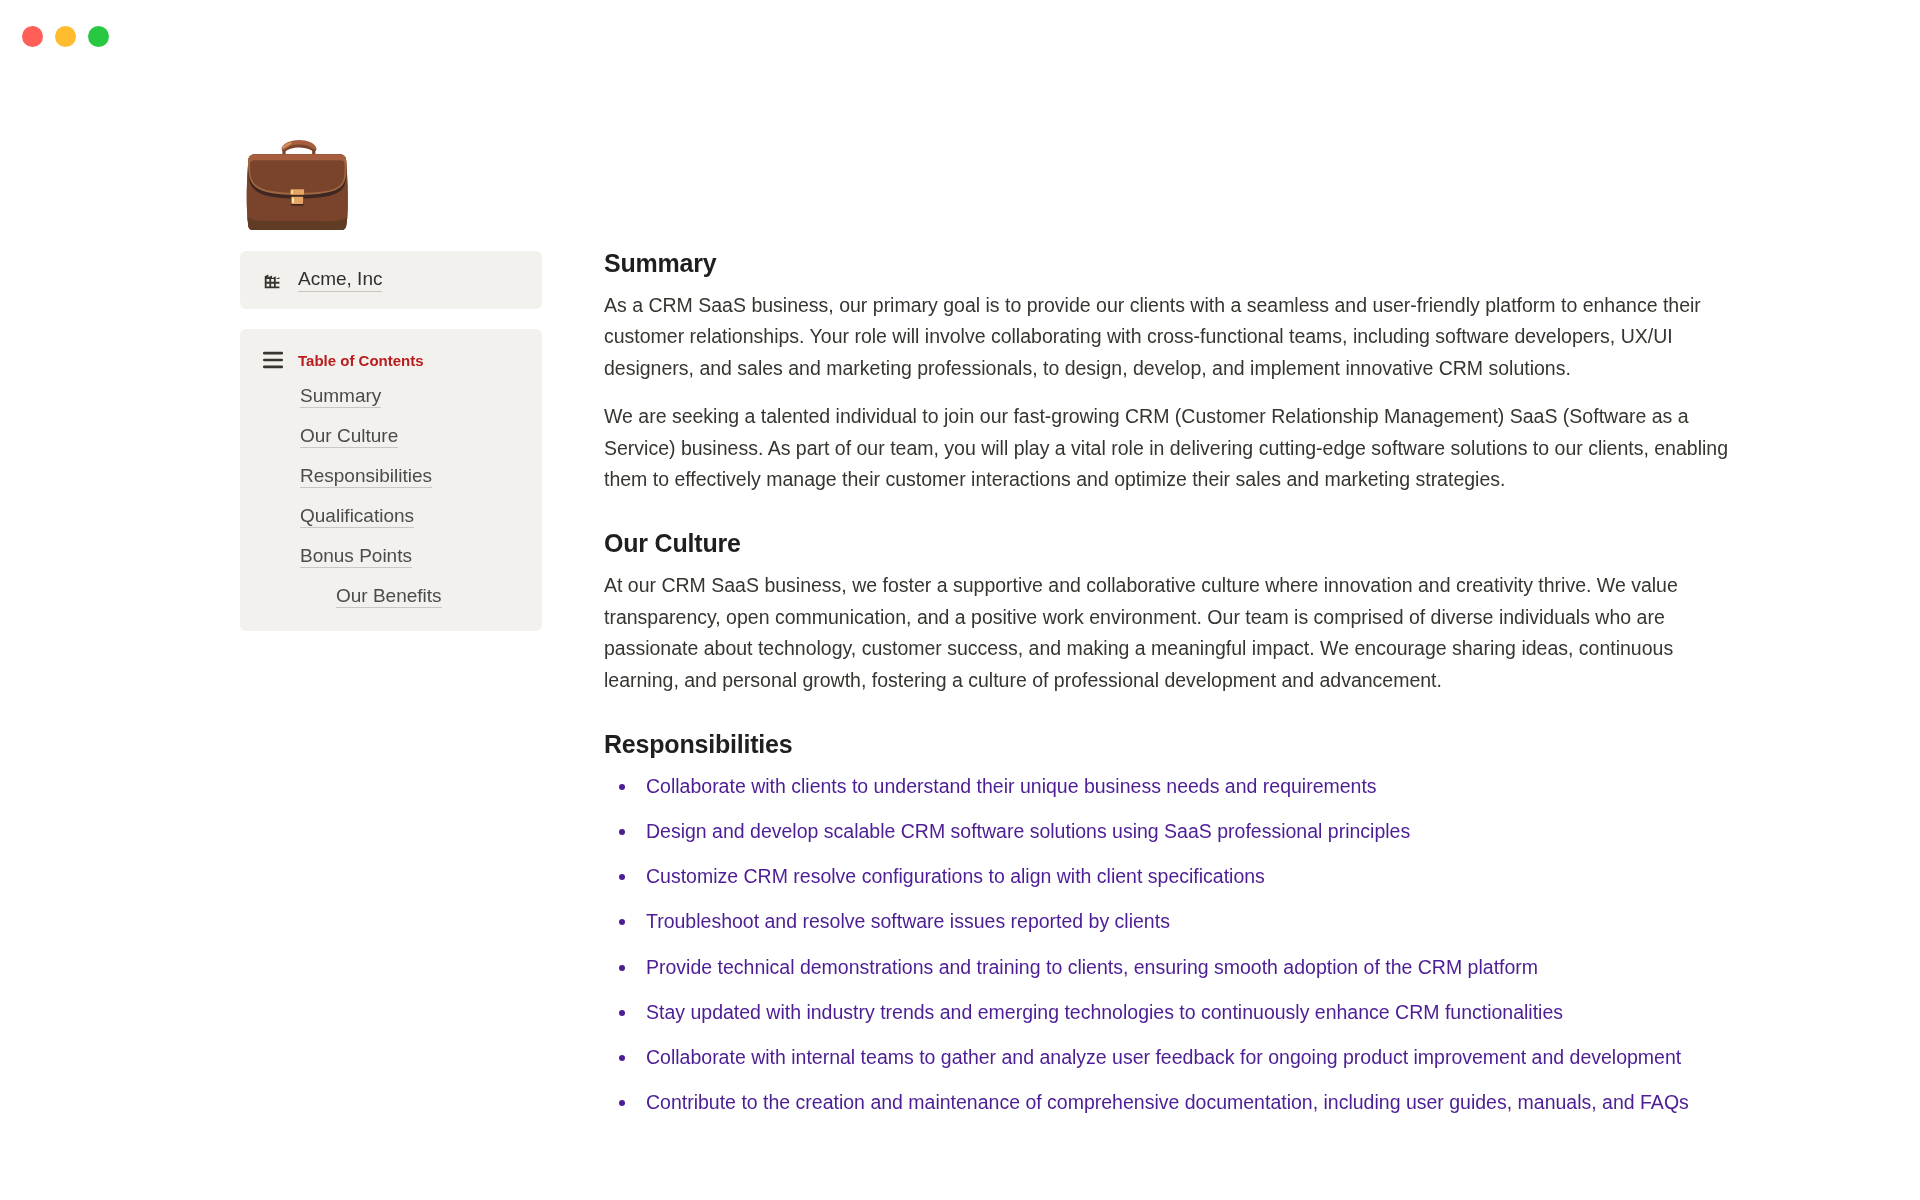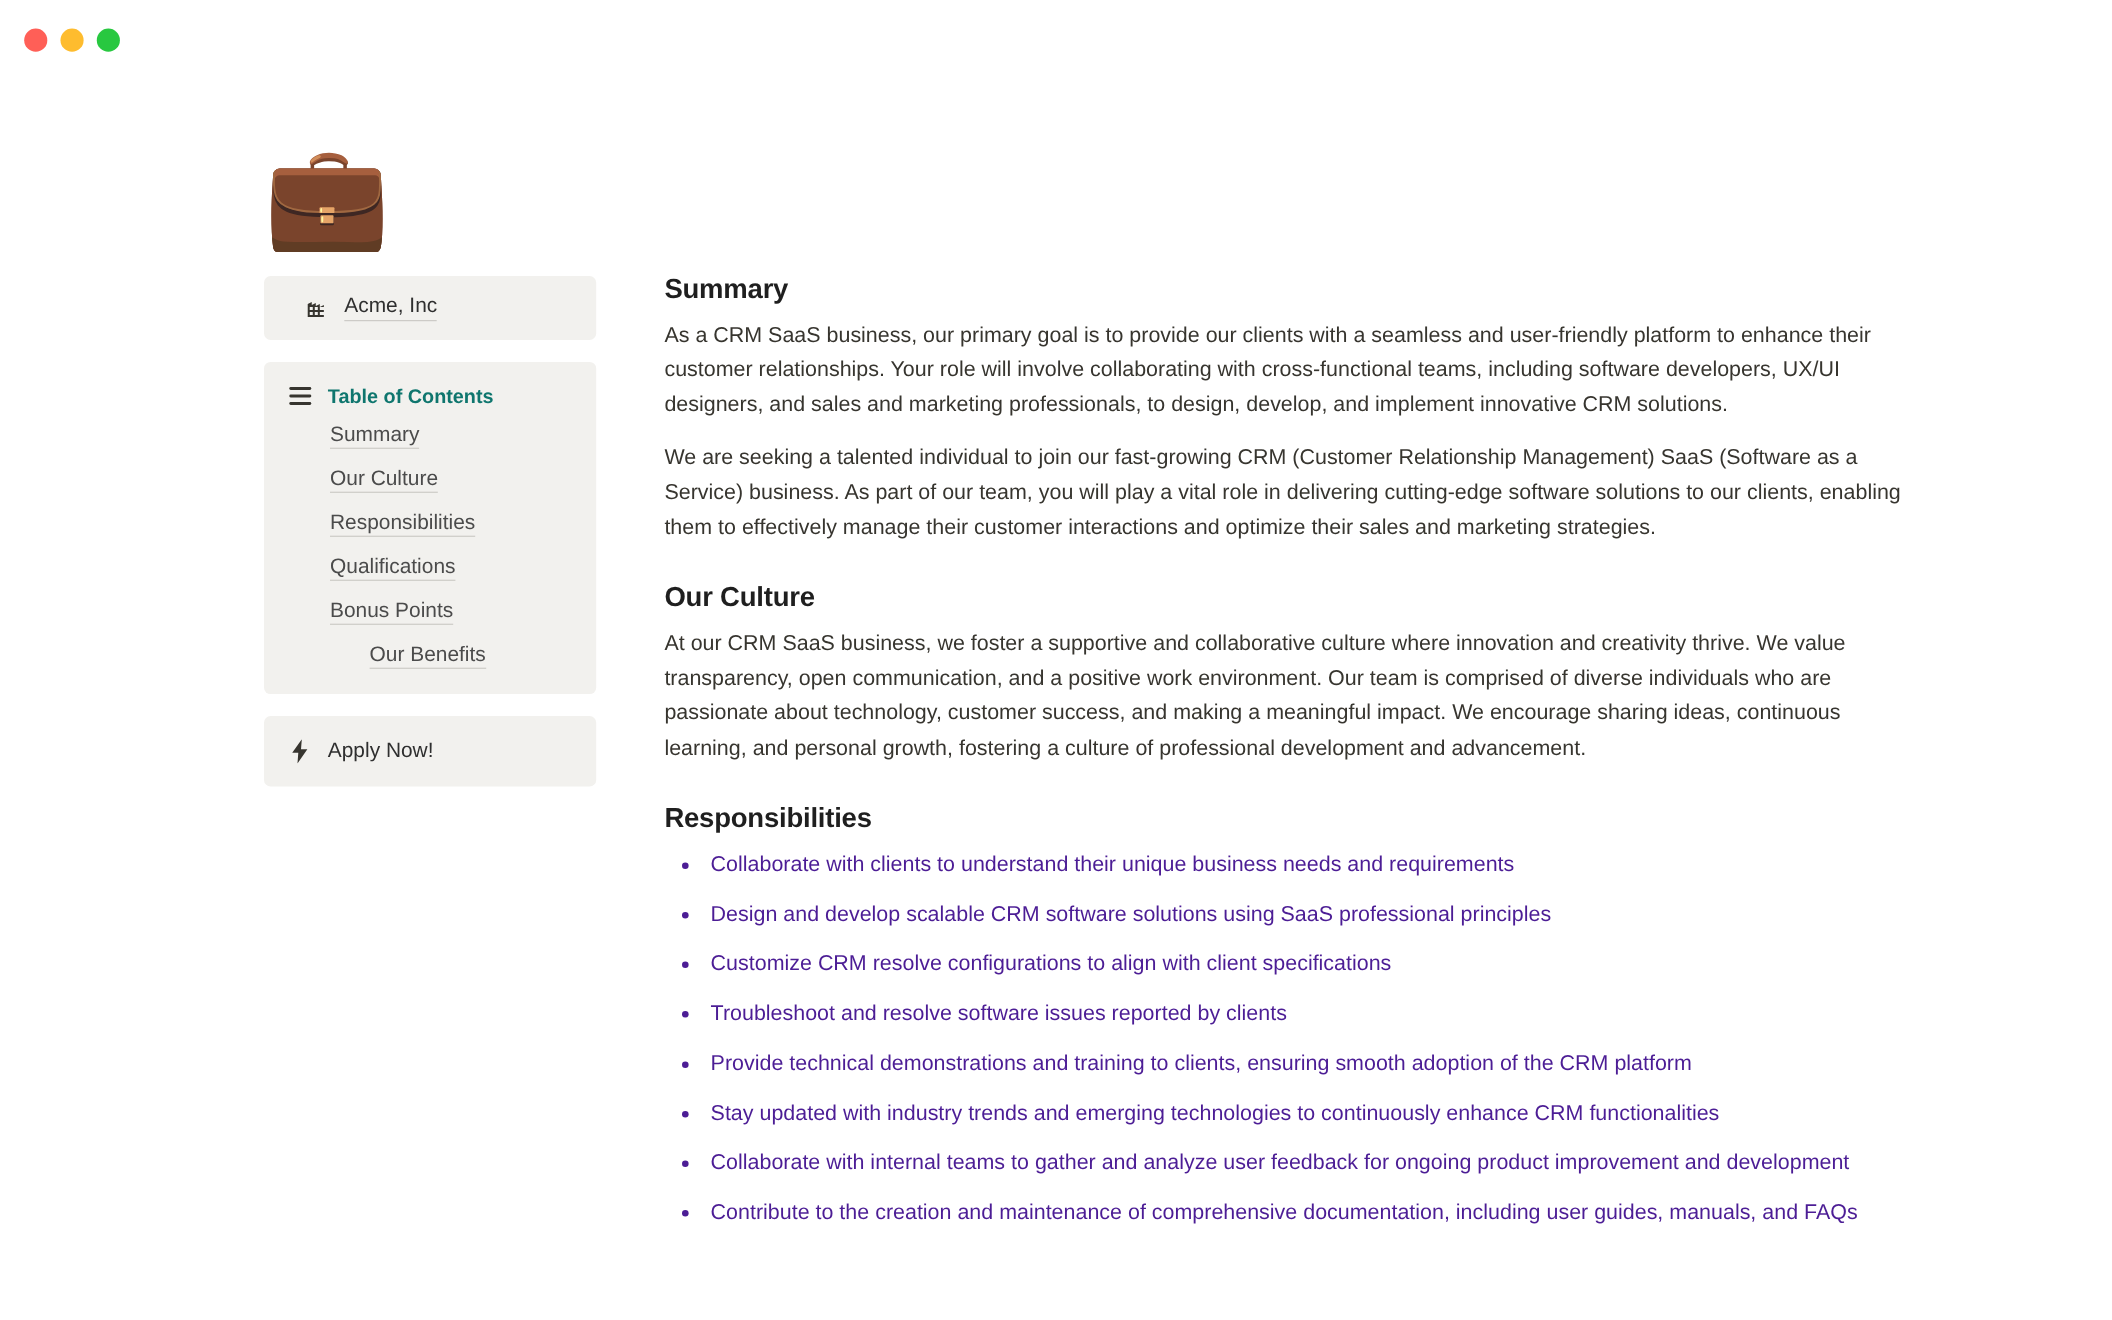--- a/index.html
+++ b/index.html
@@ -63,21 +63,21 @@
   .sidebar {
     width: 302px;
     flex: 0 0 302px;
     padding-top: 2px;
   }
 
   .card {
     background: #f2f1ee;
     border-radius: 6px;
     margin-bottom: 20px;
-    padding: 17px 37px;
+    padding: 17px 22px;
   }
 
   .company-row {
     display: flex;
     align-items: center;
     gap: 14px;
   }
   .company-name {
     font-size: 19px;
     color: #2f2f2f;
@@ -86,23 +86,23 @@
   }
 
   .toc-card { padding: 20px 22px 24px 22px; }
   .toc-head {
     display: flex;
     align-items: center;
     gap: 14px;
     margin-bottom: 14px;
   }
   .toc-title {
-    font-size: 18px;
+    font-size: 15px;
     font-weight: 700;
-    color: #0f766e;
+    color: #b91c1c;
   }
   .toc-list { list-style: none; margin: 0; padding: 0 0 0 38px; }
   .toc-list li { margin: 0 0 18px 0; }
   .toc-list li:last-child { margin-bottom: 0; margin-left: 36px; }
   .toc-link {
     font-size: 19px;
     color: #4b4b4b;
     text-decoration: none;
     border-bottom: 1px solid #c9c7c2;
     padding-bottom: 1px;
@@ -207,28 +207,20 @@
           <ul class="toc-list">
             <li><a class="toc-link">Summary</a></li>
             <li><a class="toc-link">Our Culture</a></li>
             <li><a class="toc-link">Responsibilities</a></li>
             <li><a class="toc-link">Qualifications</a></li>
             <li><a class="toc-link">Bonus Points</a></li>
             <li><a class="toc-link">Our Benefits</a></li>
           </ul>
         </div>
 
-        <div class="card apply-card">
-          <span class="icon">
-            <svg width="20" height="22" viewBox="0 0 18 24" fill="currentColor" aria-hidden="true">
-              <path d="M10.5 0L1 13.5h6L6.2 24 16 10h-6.3L10.5 0z"></path>
-            </svg>
-          </span>
-          <span class="apply-label">Apply Now!</span>
-        </div>
 
       </aside>
 
       <main class="main">
 
         <section>
           <h2 class="section-title">Summary</h2>
           <p class="para">As a CRM SaaS business, our primary goal is to provide our clients with a seamless and user-friendly platform to enhance their customer relationships. Your role will involve collaborating with cross-functional teams, including software developers, UX/UI designers, and sales and marketing professionals, to design, develop, and implement innovative CRM solutions.</p>
           <p class="para">We are seeking a talented individual to join our fast-growing CRM (Customer Relationship Management) SaaS (Software as a Service) business. As part of our team, you will play a vital role in delivering cutting-edge software solutions to our clients, enabling them to effectively manage their customer interactions and optimize their sales and marketing strategies.</p>
         </section>

